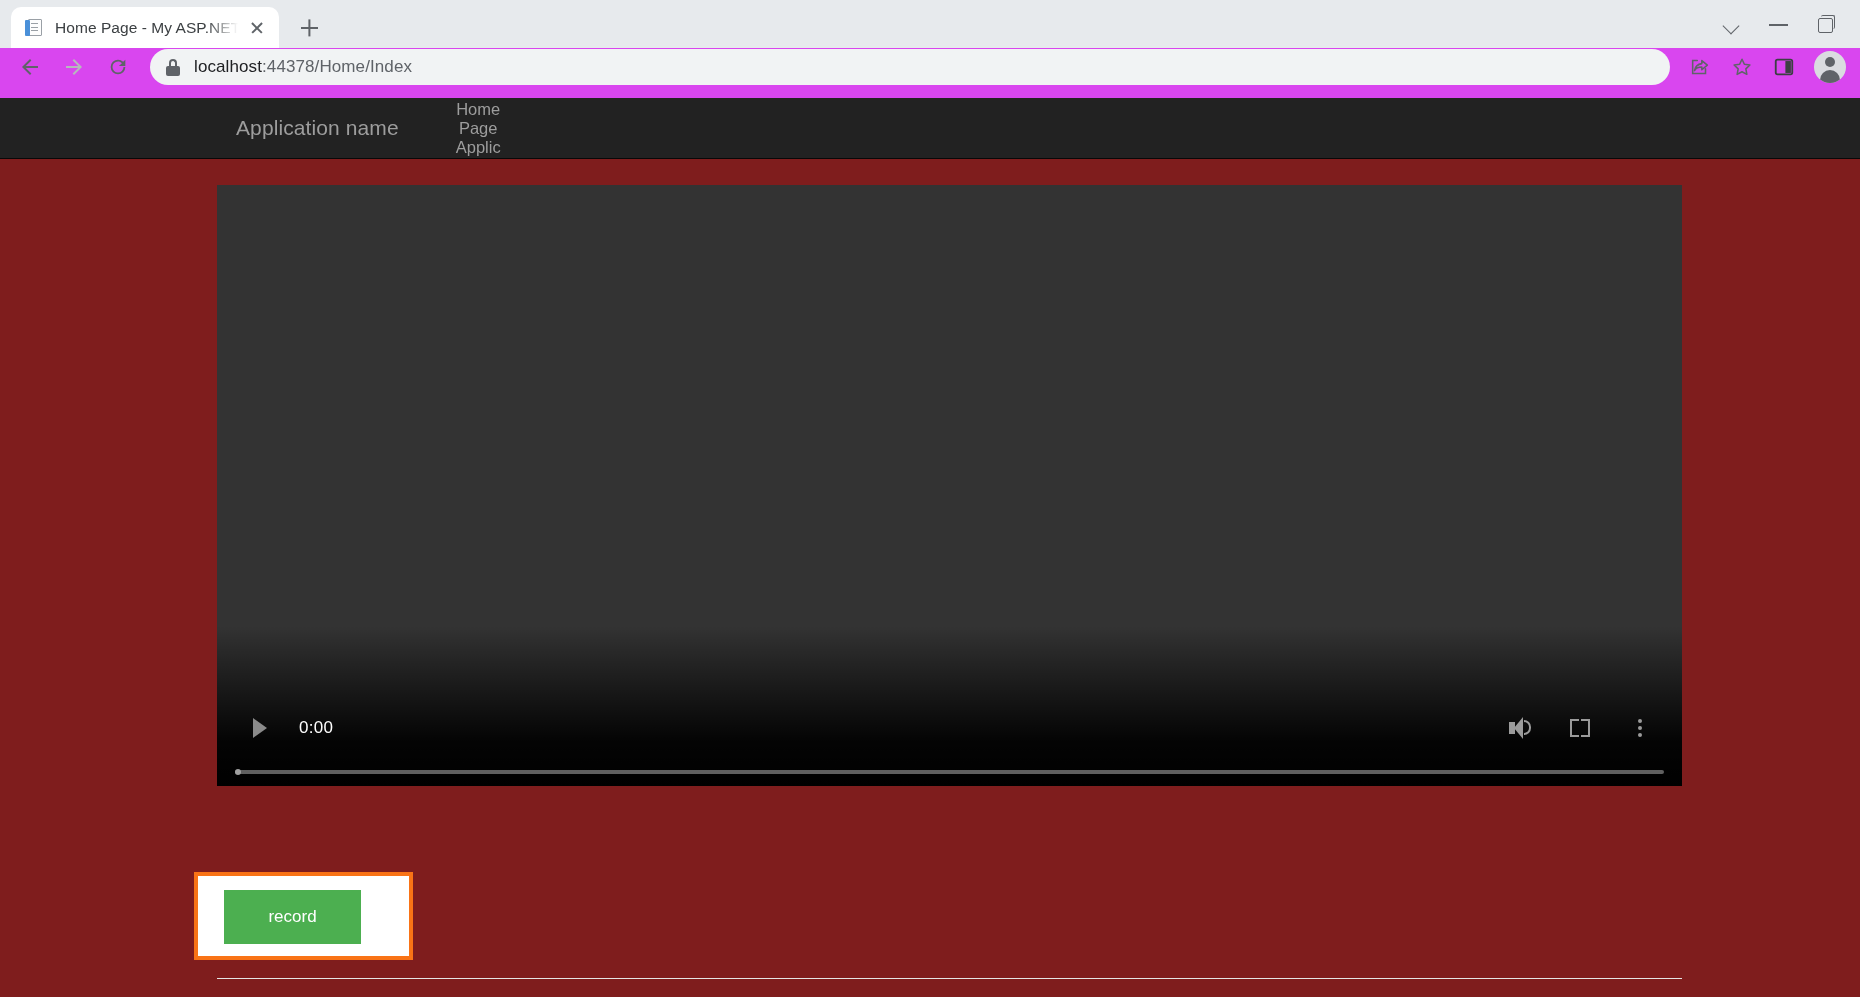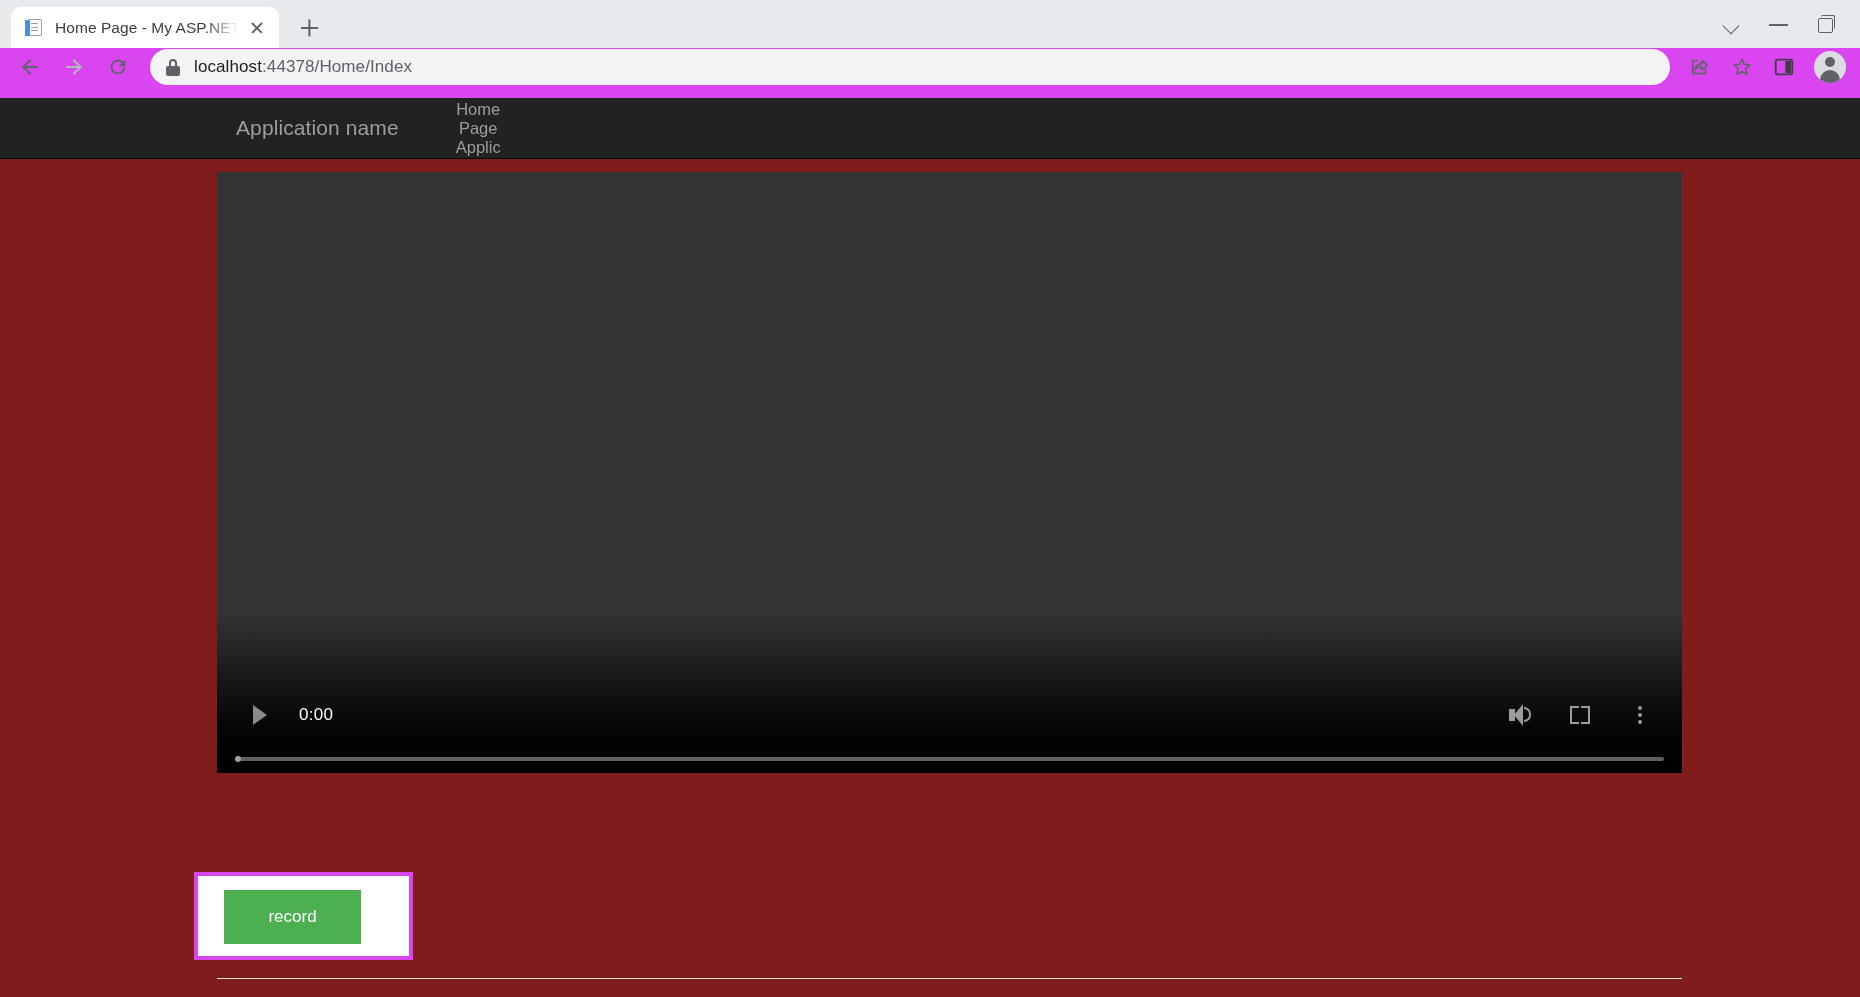--- a/index.html
+++ b/index.html
@@ -250,20 +250,21 @@
     font-size: 16.5px;
     color: #9d9d9d;
     padding: 0 21px;
     white-space: nowrap;
   }
 
   .content {
     position: relative;
     padding-left: 217px;
     padding-top: 13px;
+    margin-top: 13px;
   }
 
   
   .video {
     width: 1465px;
     height: 601px;
     background: #333333;
     position: relative;
     overflow: hidden;
   }
@@ -369,21 +370,21 @@
     background: #a0a0a0;
   }
 
   
   .annot {
     position: absolute;
     left: 194px;
     top: 774px;
     width: 219px;
     height: 88px;
-    border: 4px solid #d946ef;
+    border: 4px solid #f97316;
     background: #ffffff;
     z-index: 5;
   }
   .record-btn {
     position: absolute;
     left: 26px;
     top: 14px;
     width: 137px;
     height: 54px;
     background: #4caf50;

